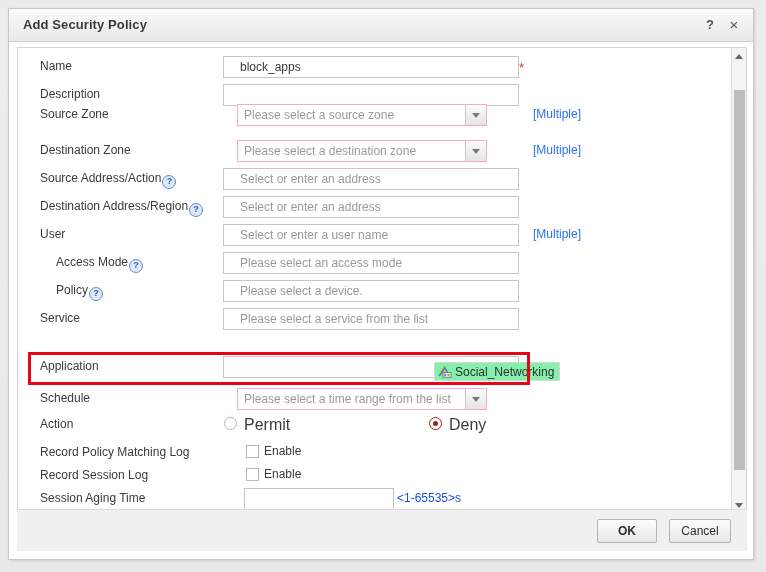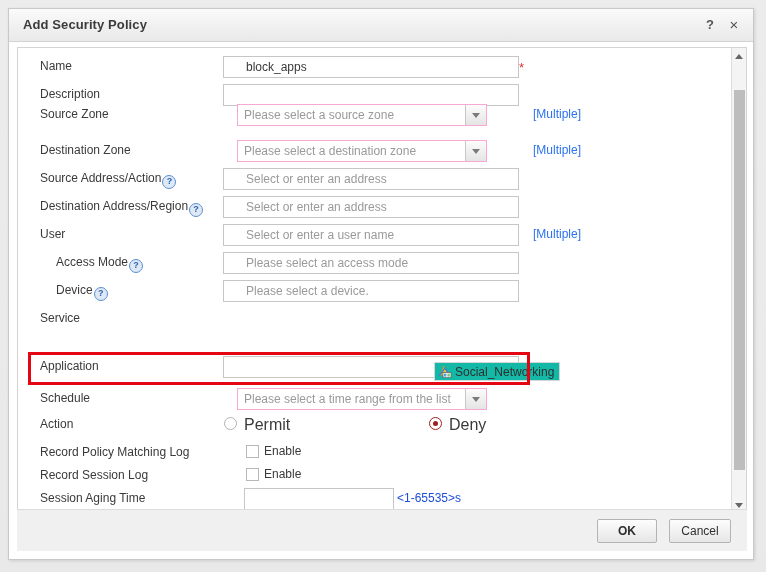--- a/index.html
+++ b/index.html
@@ -79,21 +79,21 @@
     cursor:pointer;
   }
   .ctl{
     position:absolute; left:205px; top:2px;
     width:290px; height:22px;
     border:1px solid #c6c6c6;
     background:#ffffff;
     box-sizing:border-box;
     font-size:12px;
     color:#3a3a3a;
-    padding:0 22px;
+    padding:0 16px;
     line-height:20px;
     font-family:"Liberation Sans", sans-serif;
   }
   .ctl.ph{ color:#9a9a9a; }
   .ctl.wide{ width:296px; }
   .select{
     position:absolute; left:205px; top:2px;
     width:250px; height:22px;
     border:1px solid #f9a8d4;
     background:#ffffff;
@@ -122,21 +122,21 @@
     position:absolute; left:515px; top:5px;
     color:#2a72ef; font-size:12px; cursor:pointer;
   }
   .req{
     position:absolute; left:501px; top:6px;
     color:#e03030; font-size:13px;
   }
   .tag{
     position:absolute; left:210px; top:5px;
     height:17px;
-    background:#14b8a6;
+    background:#86efac;
     border:1px solid #d6d6d6;
     border-radius:1px;
     padding:0 5px 0 3px;
     line-height:16px;
     font-size:12px;
     color:#2f2f2f;
     display:flex; align-items:center; gap:3px;
     cursor:pointer;
   }
   .app-icon{ display:block; }
@@ -293,26 +293,27 @@
           <div class="ctl ph wide">Select or enter a user name</div>
           <div class="multiple">[Multiple]</div>
         </div>
 
         <div class="row" style="top:202px;">
           <div class="lbl indent"><span>Access Mode</span><span class="qmark">?</span></div>
           <div class="ctl ph wide">Please select an access mode</div>
         </div>
 
         <div class="row" style="top:230px;">
-          <div class="lbl indent"><span>Device</span><span class="qmark">?</span></div>
+          <div class="lbl indent"><span>Policy</span><span class="qmark">?</span></div>
           <div class="ctl ph wide">Please select a device.</div>
         </div>
 
         <div class="row" style="top:258px;">
           <div class="lbl">Service</div>
+          <div class="ctl ph wide">Please select a service from the list</div>
         </div>
 
         <div class="row" style="top:306px;">
           <div class="lbl">Application</div>
           <div class="ctl wide">
             <div class="tag">
               <svg class="app-icon" width="14" height="13" viewBox="0 0 14 13">
                 <polygon points="2,10 6,1 10,10" fill="#f2c230" stroke="#c79a12" stroke-width="0.8"></polygon>
                 <polyline points="1,11 7,3 12,11" fill="none" stroke="#3f7fd0" stroke-width="1.3"></polyline>
                 <rect x="5" y="7.5" width="8" height="5.2" fill="#ffffff" stroke="#5a5a5a" stroke-width="0.7"></rect>

